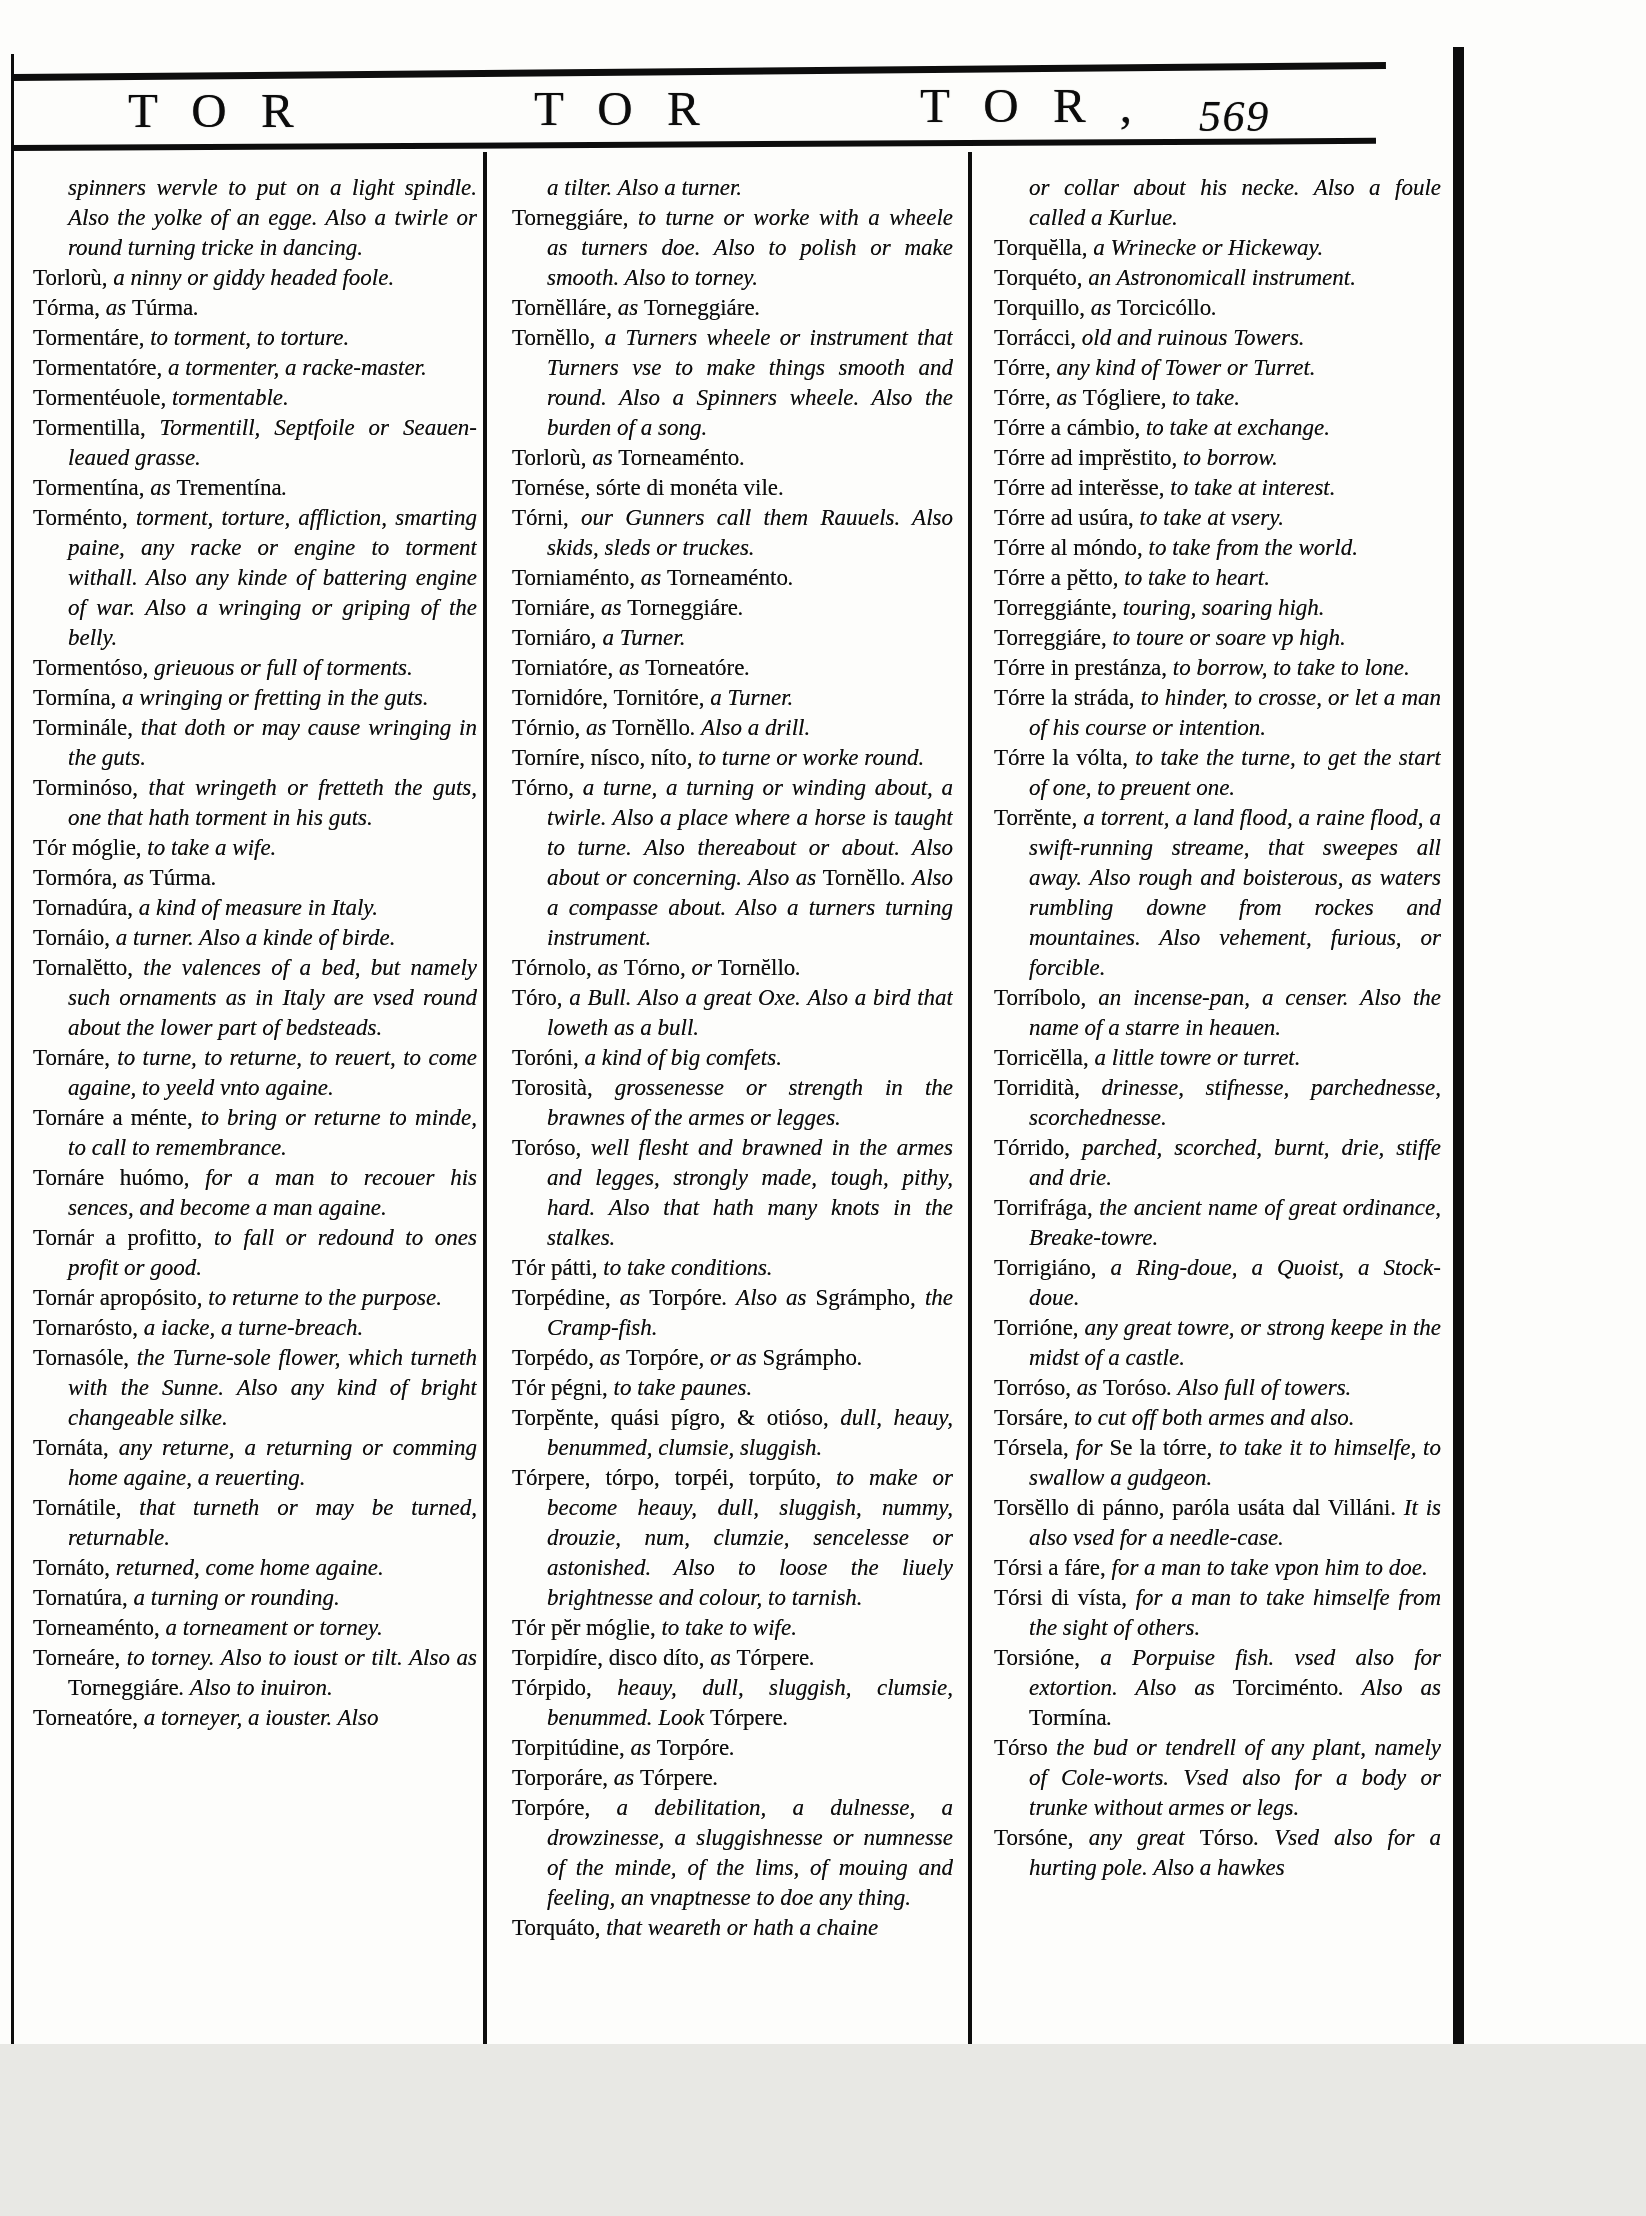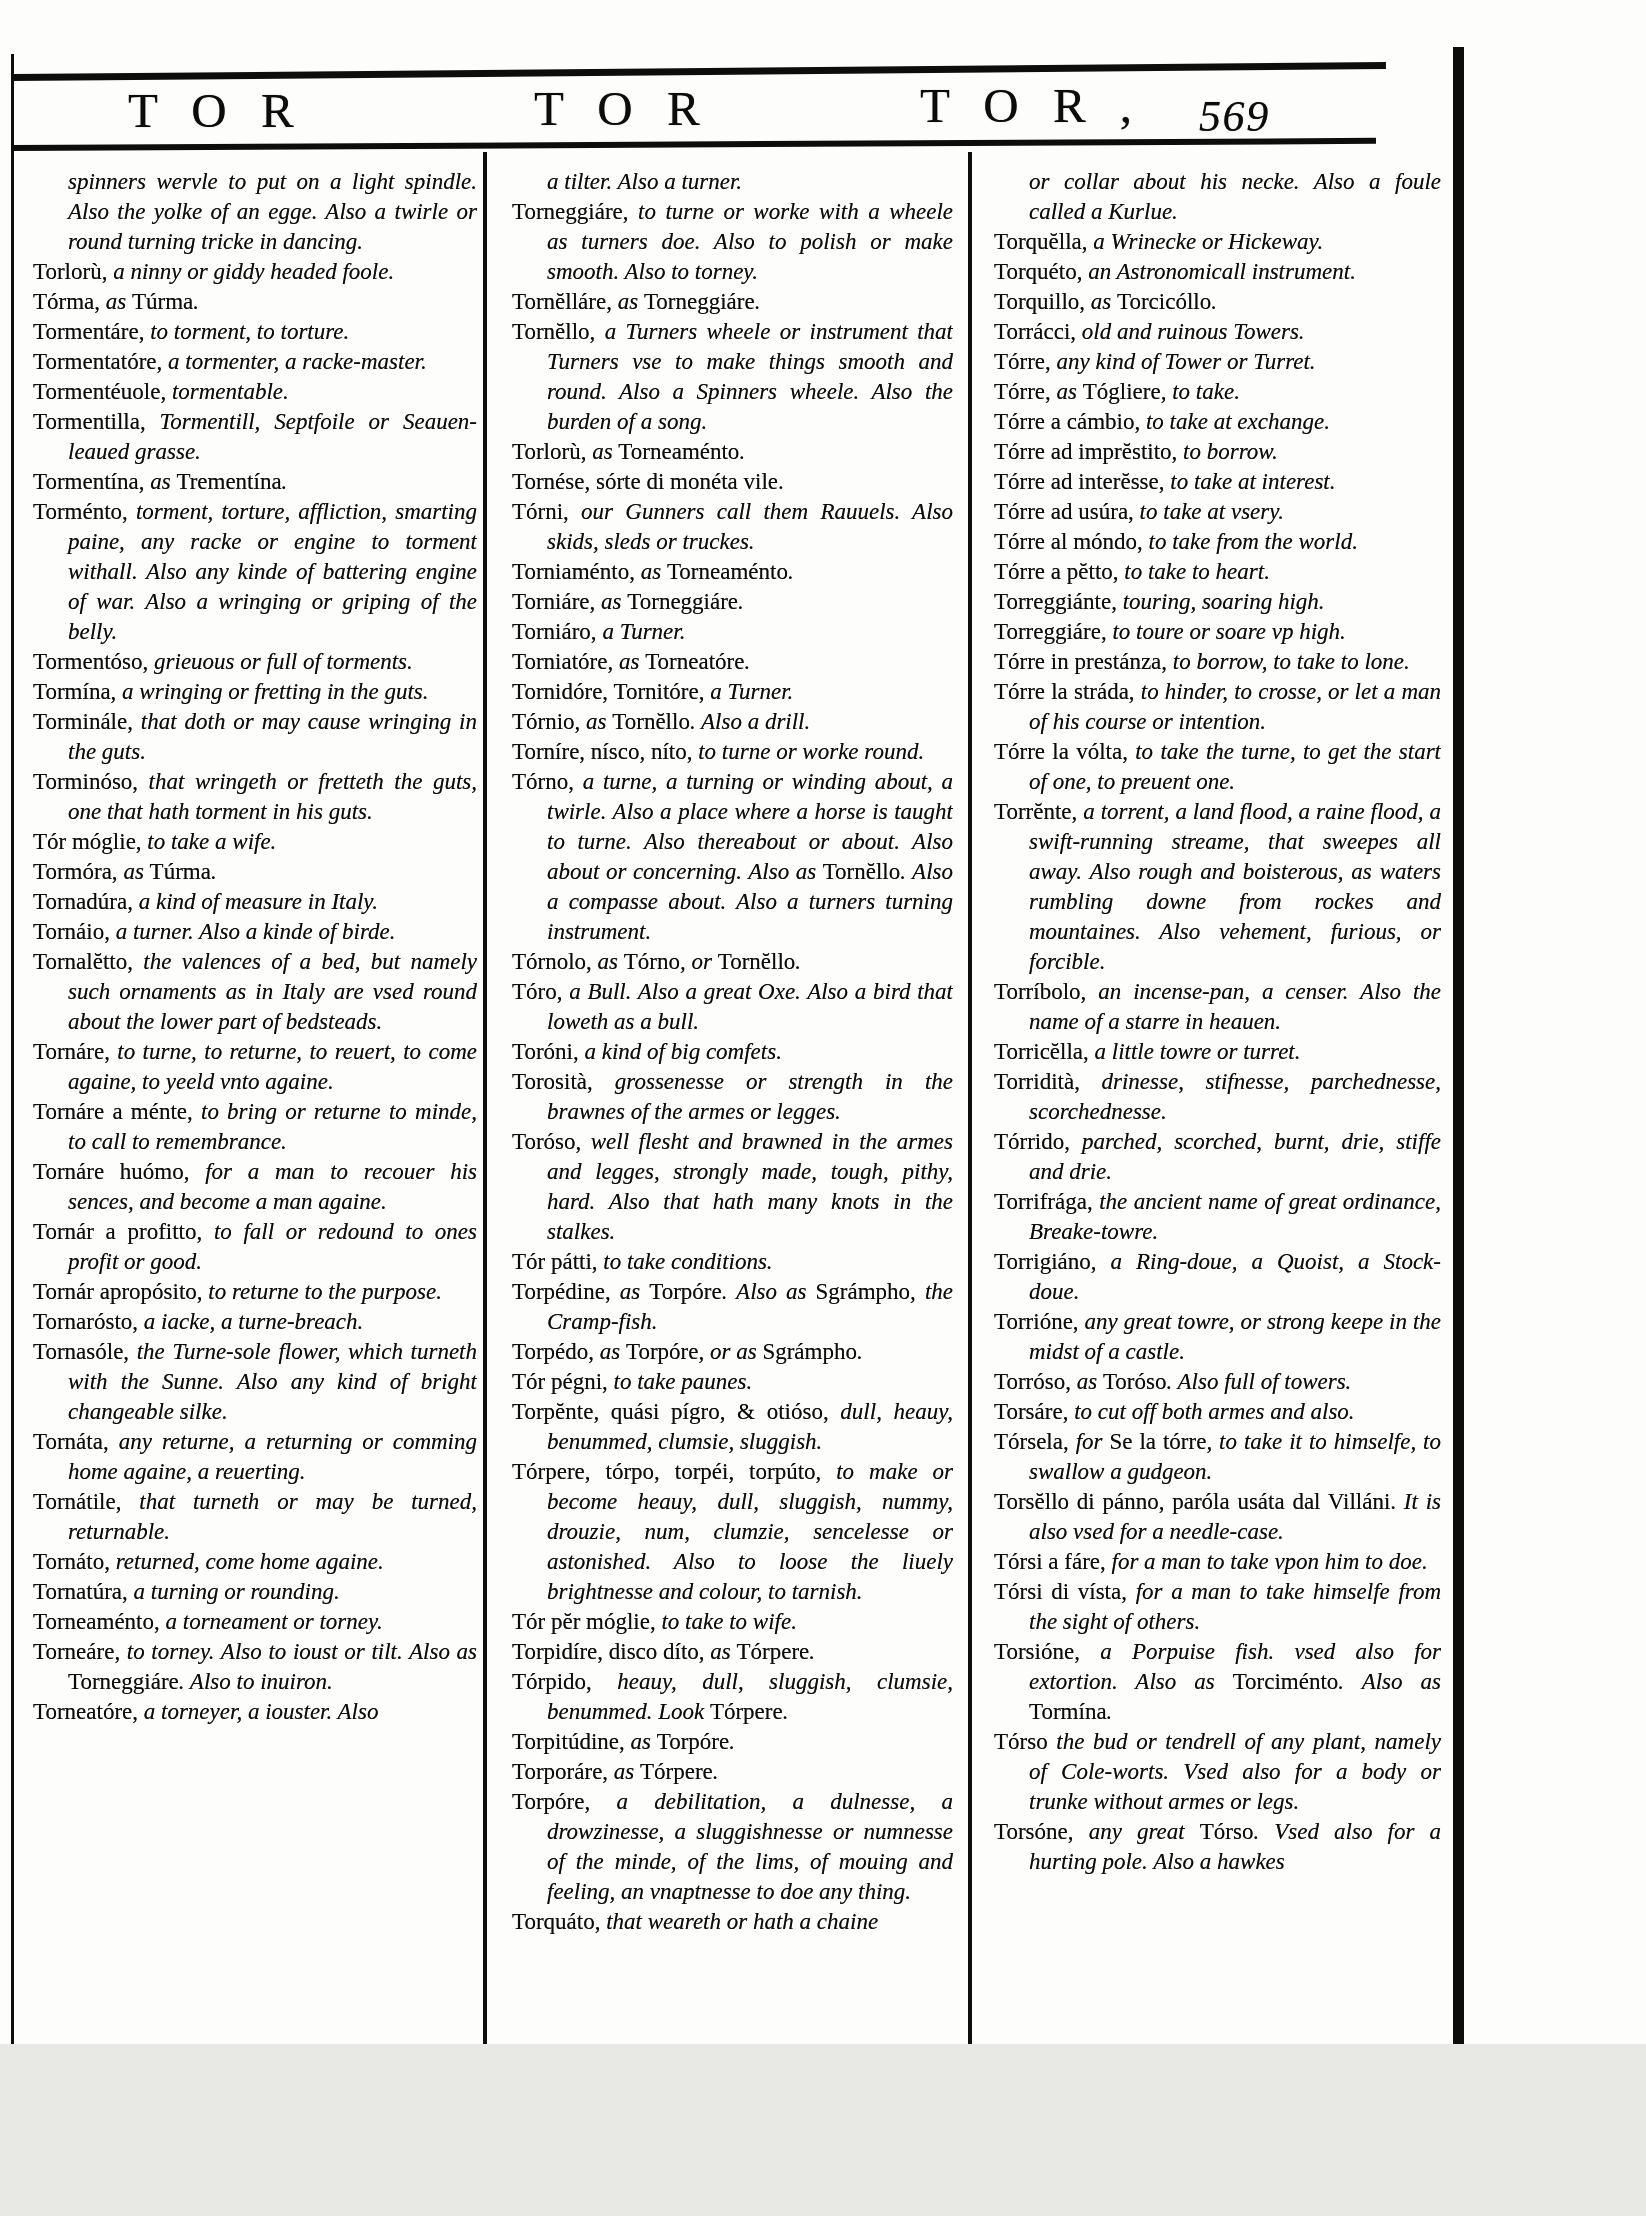--- a/index.html
+++ b/index.html
@@ -20,21 +20,21 @@
     position:absolute;font-size:44px;font-style:italic;
     text-shadow:0 0 0.8px rgba(0,0,0,.7);letter-spacing:1.6px;
   }
   
   .col{
     position:absolute;top:167px;height:2013px;overflow:hidden;
     font-size:23px;line-height:30px;text-align:justify;
     text-shadow:0 0 0.6px rgba(0,0,0,.55);
   }
   .entry{padding-left:35px;text-indent:-35px;}
-  .entry.cont{padding-left:35px;text-indent:0;}
+  .entry.cont{padding-left:35px;text-indent:0;margin-top:6px;}
   .hw{font-style:normal;}
   .it{font-style:italic;}
   .rom{font-style:normal;}
   
   .footer-line{
     position:absolute;left:1064px;top:2120px;width:340px;
     display:flex;justify-content:space-between;align-items:baseline;
     font-size:24px;text-shadow:0 0 0.6px rgba(0,0,0,.55);
   }
   .sig{font-style:normal;letter-spacing:4.7px;}

